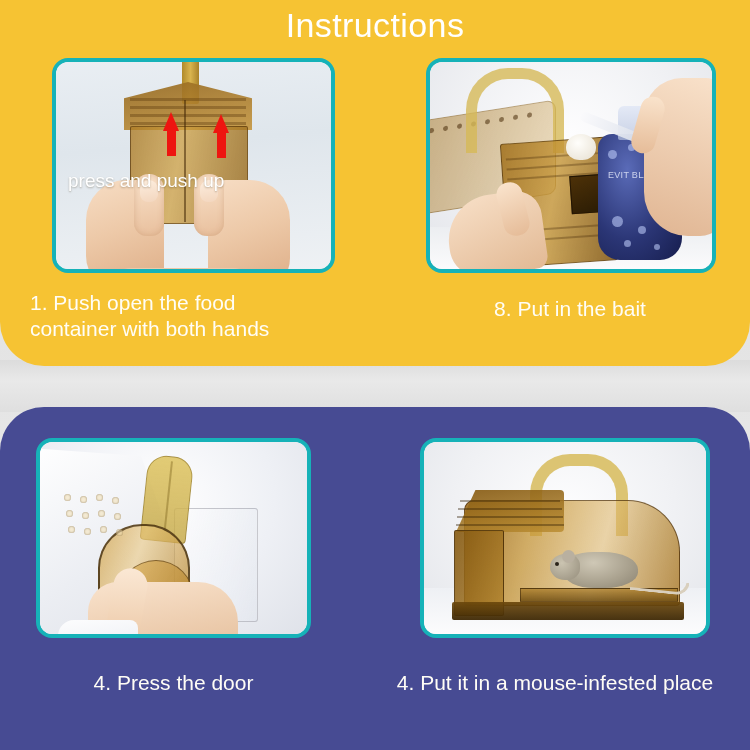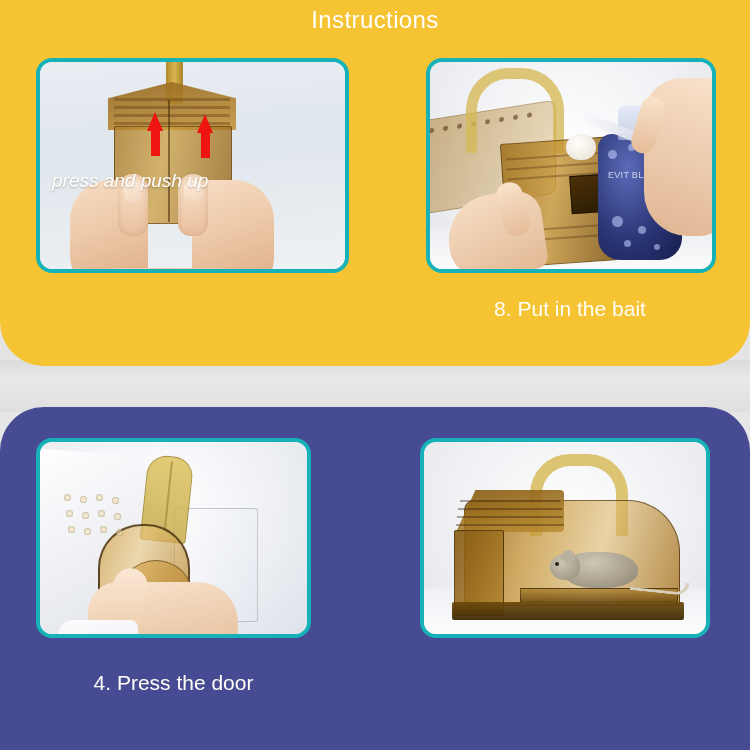--- a/index.html
+++ b/index.html
@@ -40,42 +40,42 @@
     background: linear-gradient(180deg,#dcdcdc 0%,#e9e9e9 40%,#dfdfdf 100%);
     z-index: 0;
   }
 
   
   .title {
     position: absolute;
     left: 0; top: 6px; width: 750px;
     text-align: center;
     color: #ffffff;
-    font-size: 24px;
+    font-size: 34px;
     letter-spacing: .4px;
     font-weight: 400;
     z-index: 5;
   }
 
   
   .frame {
     position: absolute;
     box-sizing: border-box;
     border: 4px solid #16b2b8;
     border-radius: 16px;
     background: #f4f5f7;
     overflow: hidden;
     z-index: 4;
   }
   .frame-inner {
     position: absolute; inset: 0;
     overflow: hidden;
     border-radius: 12px;
   }
-  #frame1 { left: 36px;  top: 58px;  width: 313px; height: 215px; font-style: italic; }
+  #frame1 { left: 52px;  top: 58px;  width: 283px; height: 215px; }
   #frame2 { left: 426px; top: 58px;  width: 290px; height: 215px; }
   #frame3 { left: 36px;  top: 438px; width: 275px; height: 200px; }
   #frame4 { left: 420px; top: 438px; width: 290px; height: 200px; }
 
   
   .studio {
     position: absolute; inset: 0;
     background: radial-gradient(ellipse at 50% 35%, #fdfdfe 0%, #f0f1f4 55%, #e3e5ea 100%);
   }
   .studio.cool {
@@ -507,20 +507,22 @@
           <div class="shaft"></div>
       </div>
       <div class="arrow-up" id="arrow-b">
         <div class="head"></div>
           <div class="shaft"></div>
       </div>
 
       <div class="overlay-text">press and push up</div>
     </div>
   </div>
+  <div class="caption" id="cap1">1. Push open the food
+container with both hands</div>
 
   <div class="frame" id="frame2">
     <div class="frame-inner">
       <div class="studio"></div>
       <div class="p2-table"></div>
 
       <div class="p2-trapA">
         <div class="p2-dots">
           <i style="left:0"></i>
             <i style="left:14px"></i>
@@ -620,14 +622,15 @@
       <div class="p4-plate"></div>
       <div class="p4-base"></div>
 
       <div class="p4-mouse-body"></div>
       <div class="p4-mouse-head"></div>
       <div class="p4-ear"></div>
       <div class="p4-eye"></div>
       <div class="p4-tail"></div>
     </div>
   </div>
+  <div class="caption" id="cap4">4. Put it in a mouse-infested place</div>
 
 </div>
 
 </body></html>

